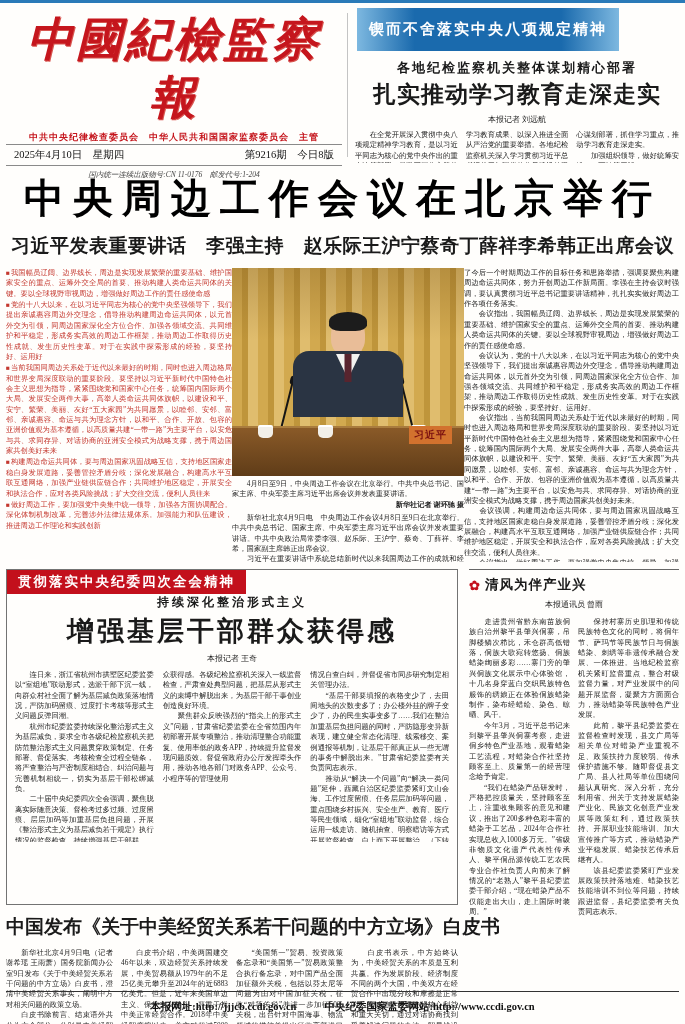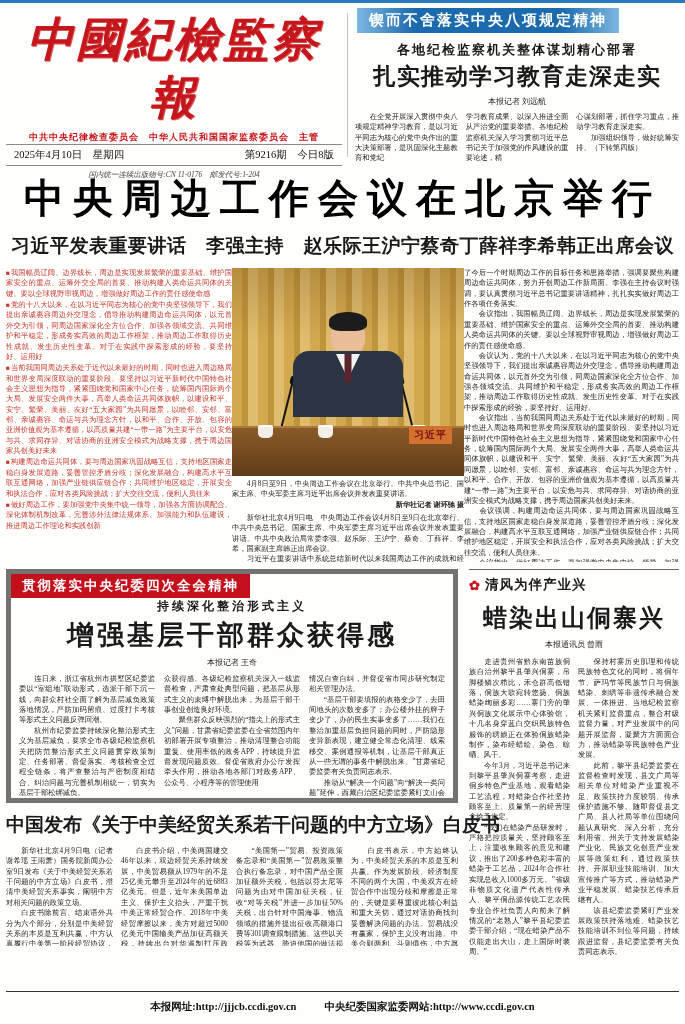--- a/index.html
+++ b/index.html
@@ -16,21 +16,21 @@
 .mast-supervisor { color:#c5161d; font-size:9px; text-align:center; margin-top:5px; letter-spacing:1px; font-weight:bold; }
 .date-row { border-top:1px solid #8a8a8a; border-bottom:1px solid #8a8a8a; display:flex;
   justify-content:space-between; padding:3px 8px; font-size:10.5px; color:#111; }
 .pub-code { font-size:7.5px; text-align:center; color:#444; margin-top:4px; font-style:italic; }
 .vrule { width:1px; background:#c4c4c4; margin:10px 7px 6px 5px; }
 
 
 .study { flex:1; padding-top:5px; display:flex; flex-direction:column; }
 .study-banner { align-self:flex-start; margin-left:2px;
   background:linear-gradient(90deg,#7db8e0,#1a6aad 22%,#1a6aad 78%,#7db8e0);
-  color:#fff; font-weight:bold; font-size:15px; padding:3px 12px; letter-spacing:2px;
+  color:#fff; font-weight:bold; font-size:15px; padding:12px 12px; letter-spacing:2px;
   font-family:"Liberation Sans","DejaVu Sans",sans-serif; }
 .study-kicker { text-align:center; font-weight:bold; font-size:13px; margin-top:8px; letter-spacing:2px; }
 .study-headline { text-align:center; font-weight:bold; font-size:23px; margin-top:2px; letter-spacing:1px; }
 .study-byline { text-align:center; font-size:8px; margin-top:4px; color:#222; }
 .study-cols { display:flex; gap:8px; margin-top:5px; height:52px; overflow:hidden; }
 .study-col { flex:1; }
 
 .smalltext { font-size:7.3px; line-height:1.42; text-align:justify; white-space:pre-wrap;
   color:#1c1c1c; overflow:hidden; }
 
@@ -72,21 +72,21 @@
 .placard { position:absolute; right:12px; bottom:32px; background:#d2722e; color:#7a1010;
   font-size:10px; padding:2px 5px; font-weight:bold; letter-spacing:1px; }
 
 .caption { font-size:7.2px; line-height:1.45; margin-top:3px; text-align:justify; }
 .credit { font-size:7.2px; font-weight:bold; text-align:right; }
 .lead-mid-text { margin-top:3px; flex:1; }
 
 
 .bottom { display:flex; gap:11px; margin-top:7px; height:438px; }
 .bottom-left { width:452px; }
-.redbox { border:5px solid #737373; padding:0 8px 6px; height:234px; overflow:hidden; }
+.redbox { border:1px solid #737373; padding:0 8px 6px; height:336px; overflow:hidden; }
 .redbox-banner { display:inline-block; background:#c3101c; color:#fff; font-weight:bold;
   font-size:13.5px; padding:3px 11px; margin-left:-8px; letter-spacing:2px;
   font-family:"Liberation Sans","DejaVu Sans",sans-serif; }
 .jiwei-kicker { text-align:center; font-size:12px; font-weight:bold; margin-top:0; letter-spacing:3px; }
 .jiwei-headline { text-align:center; font-size:27px; font-weight:bold; margin-top:2px; letter-spacing:3px; }
 .jiwei-byline { text-align:center; font-size:8px; margin-top:4px; }
 .jiwei-cols { display:flex; gap:9px; margin-top:6px; height:172px; overflow:hidden; }
 .jiwei-col { flex:1; }
 
 .whitepaper { margin-top:9px; }
@@ -220,21 +220,20 @@
           <div class="wp-col smalltext">　　白皮书表示，中方始终认为，中美经贸关系的本质是互利共赢。作为发展阶段、经济制度不同的两个大国，中美双方在经贸合作中出现分歧和摩擦是正常的，关键是要尊重彼此核心利益和重大关切，通过对话协商找到妥善解决问题的办法。贸易战没有赢家，保护主义没有出路。中美合则两利、斗则俱伤，中方愿同美方按照“相互尊重、和平共处、合作共赢”的思路，在利用科技促发展的基础上解决彼此关切，有关负责同志表示。</div>
         </div>
       </div>
     </div>
 
     <div class="bottom-right">
       <div class="laran-kicker">
         <span class="laran-icon">✿</span>
         <span>清风为伴产业兴</span>
       </div>
-      <div class="laran-headline">蜡染出山侗寨兴</div>
       <div class="laran-byline">本报通讯员 曾雨</div>
       <div class="laran-cols">
         <div class="laran-col smalltext">　　走进贵州省黔东南苗族侗族自治州黎平县肇兴侗寨，吊脚楼鳞次栉比，禾仓群高低错落，侗族大歌宛转悠扬、侗族蜡染绚丽多彩……寨门旁的肇兴侗族文化展示中心体验馆，十几名身穿蓝白交织民族特色服饰的绣娘正在体验侗族蜡染制作，染布经蜡绘、染色、晾晒、风干。
 　　今年3月，习近平总书记来到黎平县肇兴侗寨考察，走进侗乡特色产业基地，观看蜡染工艺流程，对蜡染合作社坚持顾客至上、质量第一的经营理念给予肯定。
 　　“我们在蜡染产品研发时，严格把控质量关，坚持顾客至上，注重收集顾客的意见和建议，推出了200多种色彩丰富的蜡染手工艺品，2024年合作社实现总收入1000多万元。”省级非物质文化遗产代表性传承人、黎平侗品源传统工艺农民专业合作社负责人向前来了解情况的“老熟人”黎平县纪委监委干部介绍，“现在蜡染产品不仅能走出大山，走上国际时装周。”</div>
         <div class="laran-col smalltext">　　保持村寨历史肌理和传统民族特色文化的同时，将侗年节、萨玛节等民族节日与侗族蜡染、刺绣等非遗传承融合发展、一体推进。当地纪检监察机关紧盯监督重点，整合村级监督力量，对产业发展中的问题开展监督，凝聚方方面面合力，推动蜡染等民族特色产业发展。
 　　此前，黎平县纪委监委在监督检查时发现，县文广局等相关单位对蜡染产业重视不足、政策扶持力度较弱、传承保护措施不够。随即督促县文广局、县人社局等单位围绕问题认真研究、深入分析，充分利用省、州关于支持发展蜡染产业化、民族文化创意产业发展等政策红利，通过政策扶持、开展职业技能培训、加大宣传推广等方式，推动蜡染产业平稳发展、蜡染技艺传承后继有人。
 　　该县纪委监委紧盯产业发展政策扶持落地难、蜡染技艺技能培训不到位等问题，持续跟进监督，县纪委监委有关负责同志表示。</div>
       </div>
     </div>

